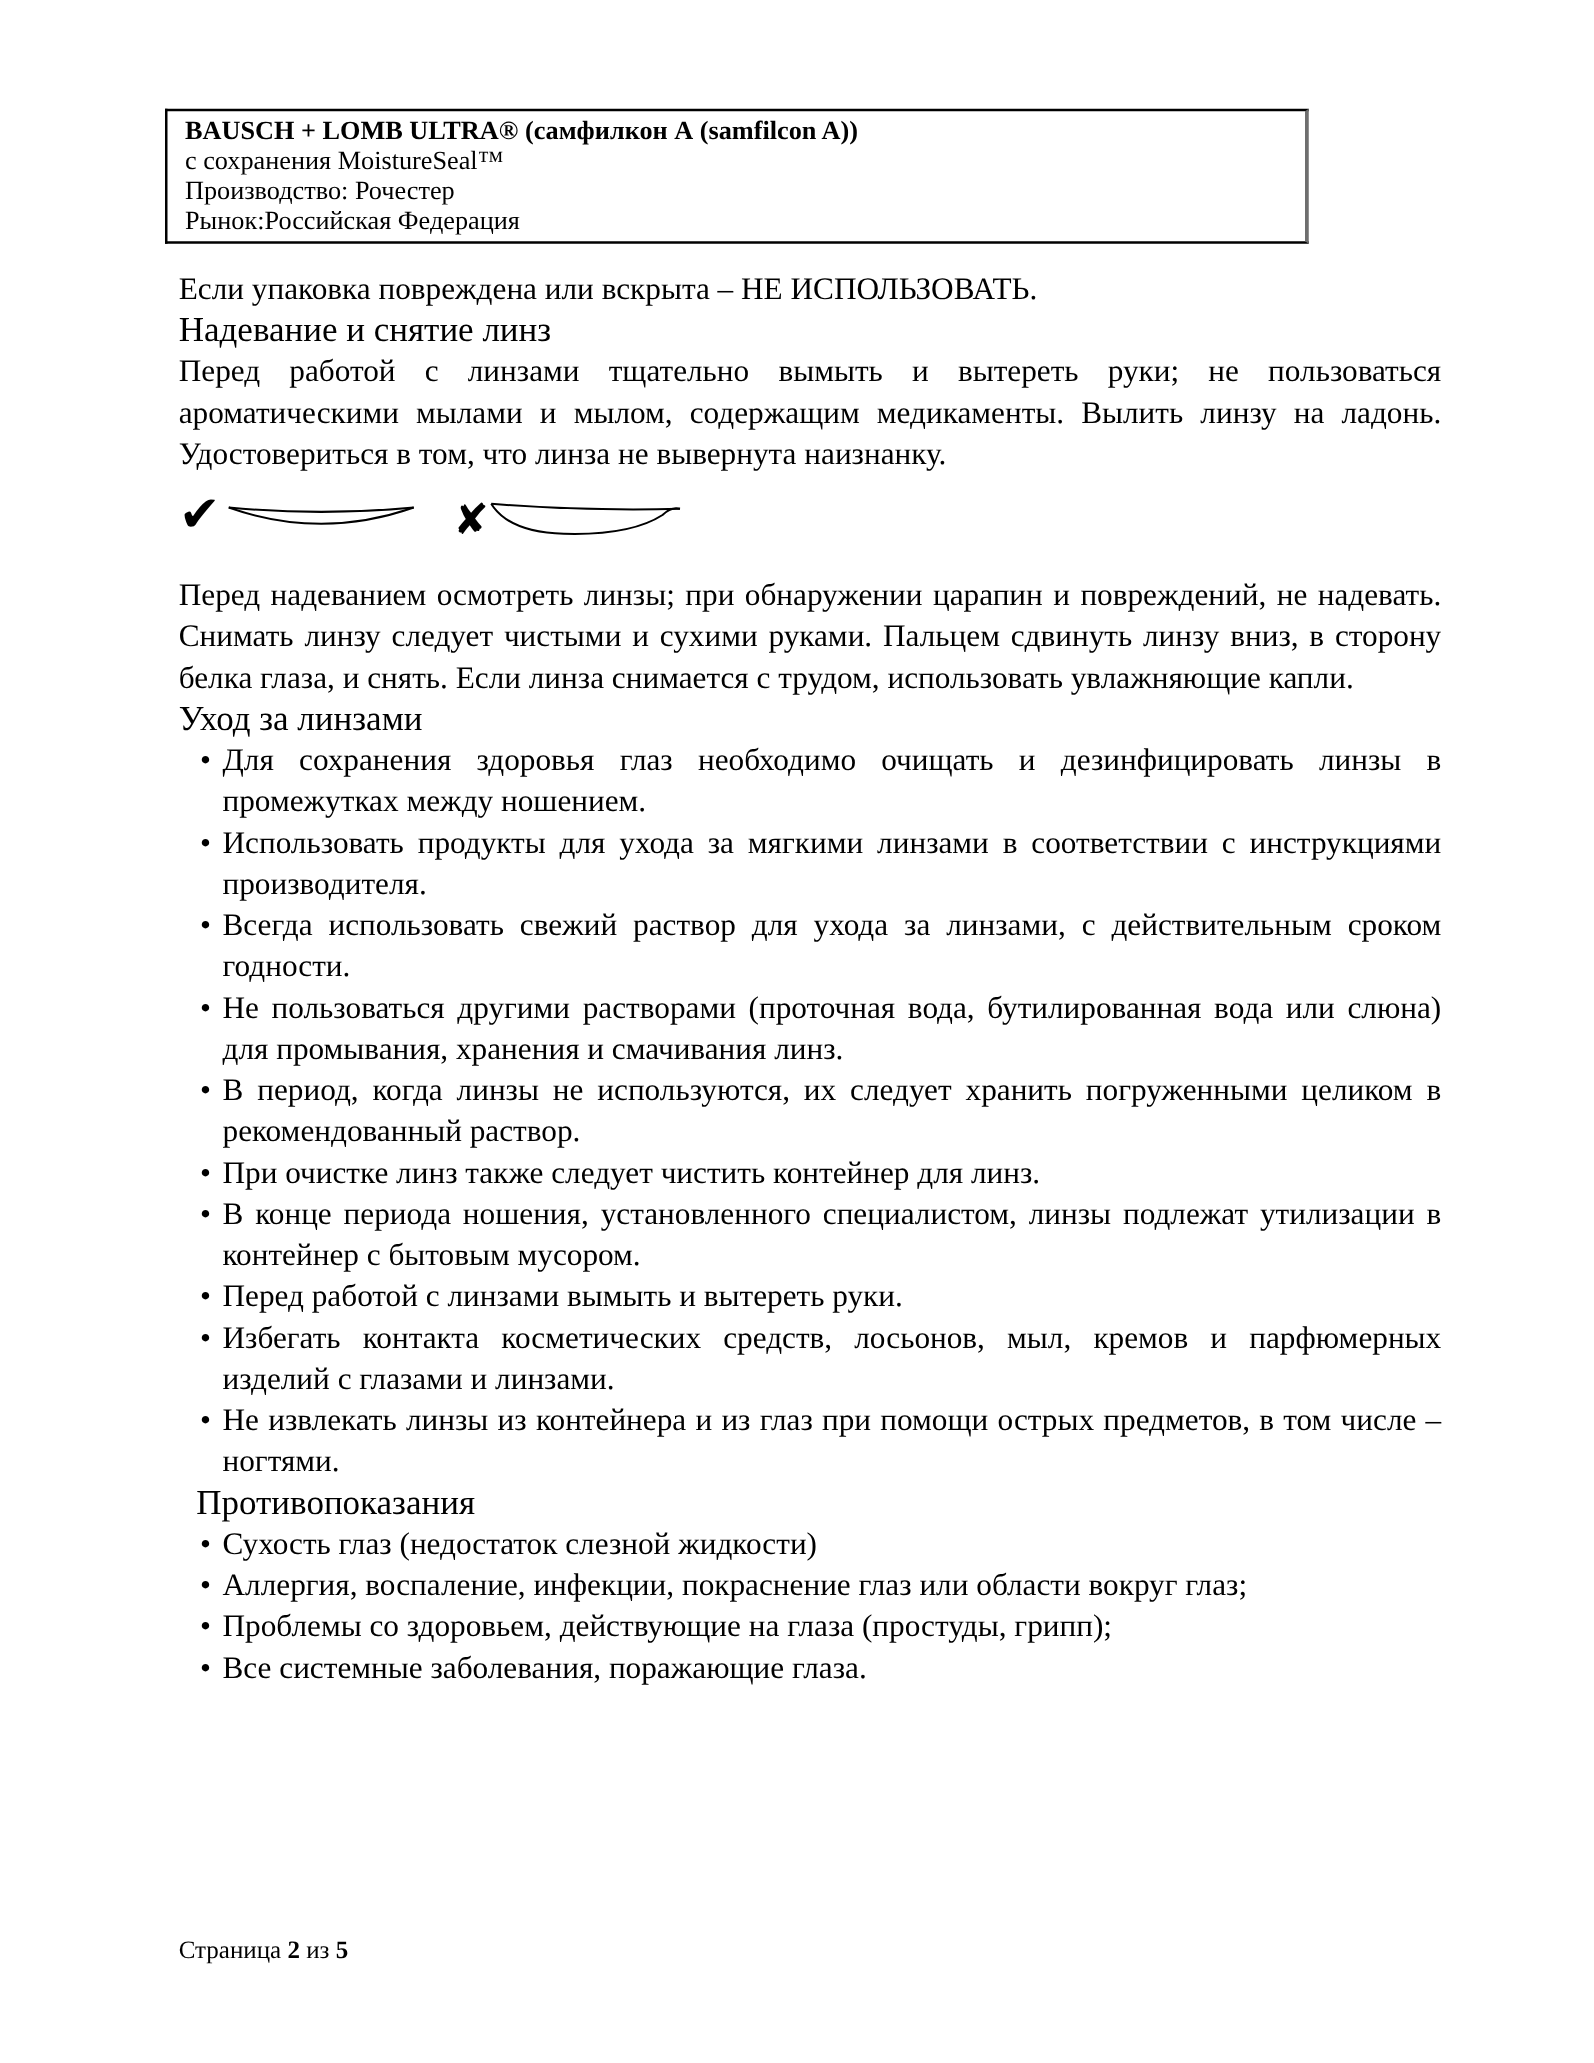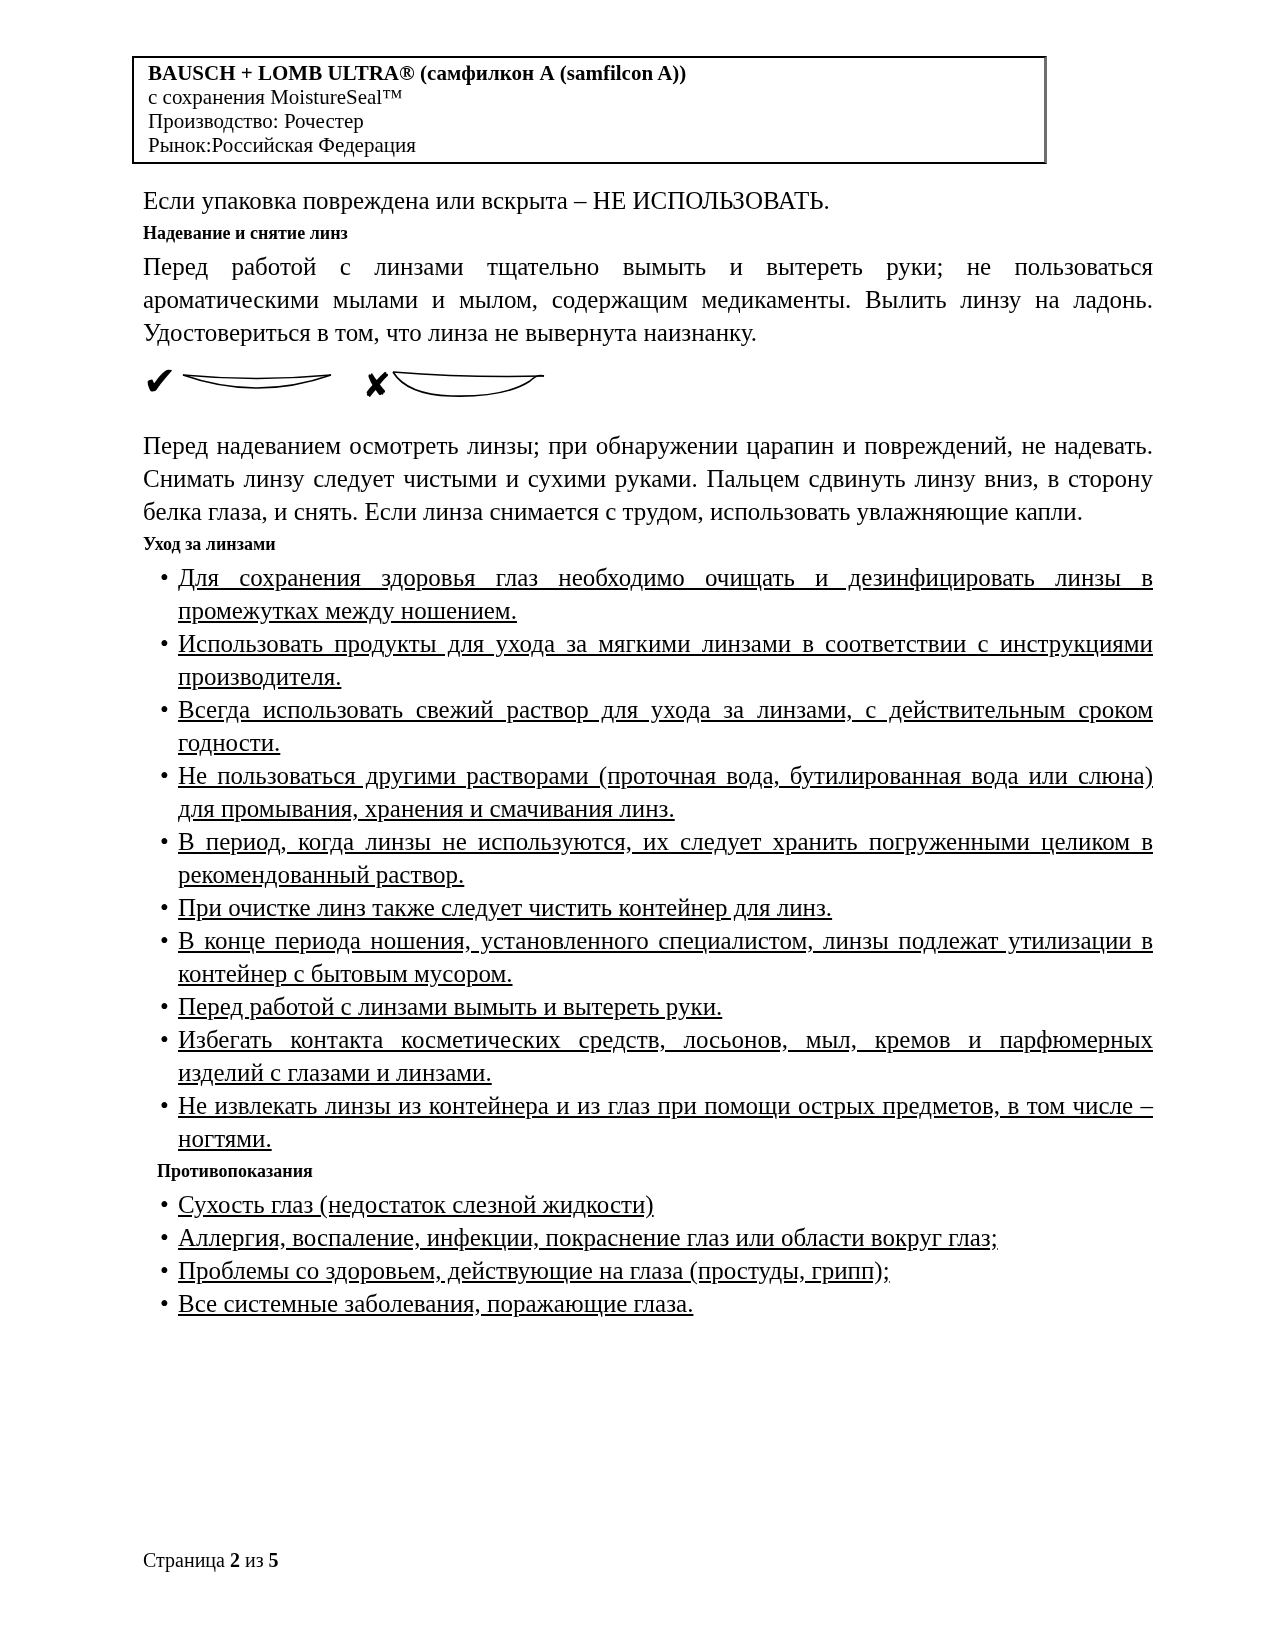--- a/index.html
+++ b/index.html
@@ -9,21 +9,21 @@
     color: #000000;
     font-family: "Liberation Serif", serif;
   }
   .page {
     position: relative;
     width: 1275px; height: 1650px;
     overflow: hidden;
   }
   .content {
     position: absolute;
-    left: 143px; top: 56px;
+    left: 143px; top: 87px;
     width: 1010px;
     font-size: 25px;
     line-height: 33px;
   }
   
   .header-box {
     box-sizing: border-box;
     margin-left: -11px;
     width: 915px;
     border: 2px solid #000000;
@@ -35,23 +35,23 @@
   .hb-line { white-space: nowrap; }
   .bold { font-weight: bold; }
   
   .para {
     margin: 0;
     text-align: justify;
   }
   .warning { margin-top: 20px; }
   h3.section-heading {
     margin: 0;
-    font-size: 18px;
+    font-size: 28px;
     line-height: 33px;
-    font-weight: bold;
+    font-weight: normal;
   }
   h3.indented { padding-left: 14px; }
   
   .lens-row {
     margin: 8px 0 24px 0;
     height: 48px;
     display: flex;
     align-items: flex-start;
   }
   .mark {
@@ -62,21 +62,20 @@
     margin-top: 4px;
   }
   .mark.cross { font-size: 34px; margin-top: 8px; }
   .lens-svg { margin-top: 8px; }
   .lens-svg.first { margin-left: 2px; margin-right: 28px; }
   
   ul.doc-list {
     list-style: none;
     margin: 0;
     padding: 0 0 0 17px;
-    text-decoration: underline;
   }
   ul.doc-list li {
     position: relative;
     padding-left: 18px;
     text-align: justify;
   }
   ul.doc-list li::before {
     content: "\2022";
     position: absolute;
     left: 0;

